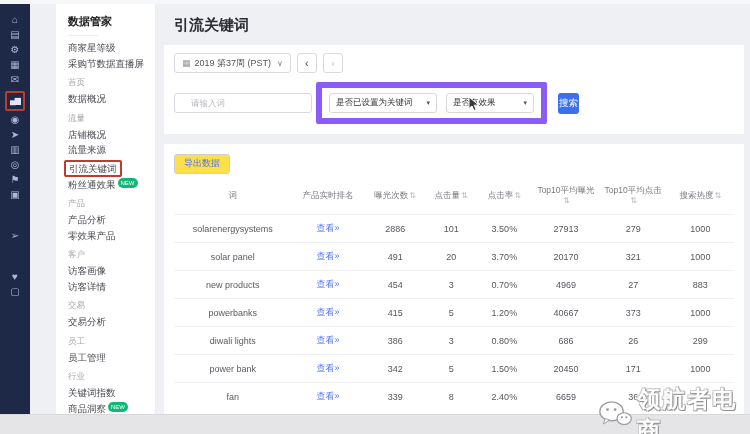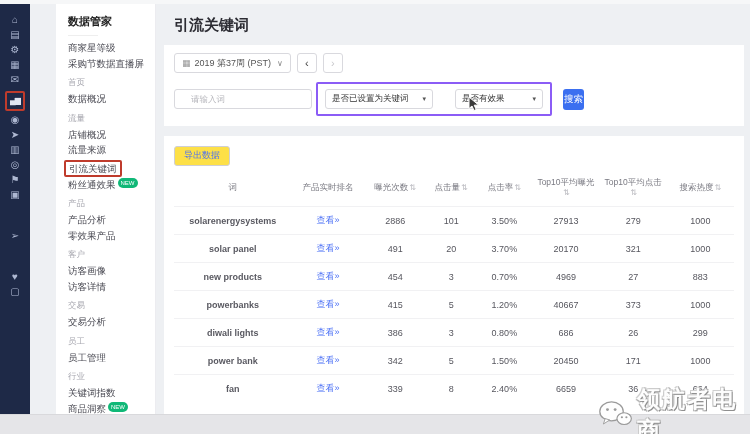--- a/index.html
+++ b/index.html
@@ -30,34 +30,34 @@
   .filter-card { background: #fff; padding: 8px 10px 10px; margin-bottom: 10px; }
   .frow { display: flex; align-items: center; }
   .frow.first { margin-bottom: 9px; }
   .date-picker { display: flex; align-items: center; gap: 4px; border: 1px solid #d9d9de; border-radius: 3px; height: 20px; padding: 0 7px; font-size: 9px; color: #555; background: #fff; cursor: pointer; }
   .cal { color: #999; font-size: 9px; }
   .caret { color: #888; font-size: 8px; margin-left: 2px; }
   .nav-btn { width: 20px; height: 20px; border: 1px solid #d9d9de; background: #fff; border-radius: 3px; font-size: 11px; line-height: 1; color: #444; margin-left: 6px; cursor: pointer; }
   .nav-btn.disabled { color: #c8c8cc; }
   .kw-input { width: 138px; height: 20px; border: 1px solid #d9d9de; border-radius: 3px; font-size: 8.5px; padding: 0 16px; color: #333; font-family: inherit; }
   .kw-input::placeholder { color: #b6b6bc; }
-  .red-box { display: flex; align-items: center; gap: 22px; border: 2px solid #8b5cf6; border-radius: 2px; padding: 5px 7px; margin-left: 4px; }
+  .red-box { display: flex; align-items: center; gap: 9px; border: 6px solid #8b5cf6; border-radius: 2px; padding: 5px 7px; margin-left: 4px; }
   .select { border: 1px solid #d9d9de; border-radius: 3px; height: 20px; display: flex; align-items: center; justify-content: space-between; font-size: 8.5px; color: #333; padding: 0 6px; background: #fff; cursor: pointer; }
   .select.sel-1 { width: 108px; }
   .select.sel-2 { width: 88px; }
   .dd-caret { color: #555; font-size: 7px; margin-left: 6px; }
   .search-btn { background: #3b6ff0; color: #fff; border: none; border-radius: 3px; height: 21px; padding: 0 1px; font-size: 9.5px; margin-left: 11px; cursor: pointer; font-family: inherit; }
 
   .table-card { background: #fff; padding: 8px 10px 0; flex: 1; overflow: hidden; }
   .export-btn { border: 1px solid #cfcfd4; background: #fde047; color: #4a6ff5; border-radius: 3px; height: 20px; padding: 0 9px; font-size: 9px; cursor: pointer; font-family: inherit; margin-bottom: 2px; }
   table { width: 100%; border-collapse: collapse; table-layout: fixed; }
   th { font-weight: normal; color: #7a7a82; font-size: 8.5px; padding: 9px 2px 8px; text-align: center; line-height: 1.25; }
   th .sort { color: #b9b9bf; font-size: 8px; margin-left: 1px; cursor: pointer; }
   td { font-size: 9px; color: #56565e; text-align: center; padding: 7px 2px; border-top: 1px solid #f1f1f3; }
-  td.word { color: #5a5a62; font-weight: bold; }
+  td.word { color: #5a5a62; }
   .view-link { color: #4a6ff5; cursor: pointer; text-decoration: none; }
   col.c-word { width: 21%; } col.c-rank { width: 13%; } col.c-exp { width: 11%; }
   col.c-clk { width: 9%; } col.c-ctr { width: 10%; } col.c-t10e { width: 12%; }
   col.c-t10c { width: 12%; } col.c-heat { width: 12%; }
 
   
   .cursor { position: absolute; left: 468px; top: 97px; z-index: 30; }
   .watermark { position: absolute; left: 598px; top: 384px; display: flex; align-items: center; gap: 5px; z-index: 25; }
   .wm-text { font-size: 23px; font-weight: bold; letter-spacing: 2px; color: #fdfdfd;
     text-shadow: 1px 1px 0 #8f8f8f, -1px -1px 0 #cfcfcf, 1px -1px 0 #b5b5b5, -1px 1px 0 #b5b5b5; }

